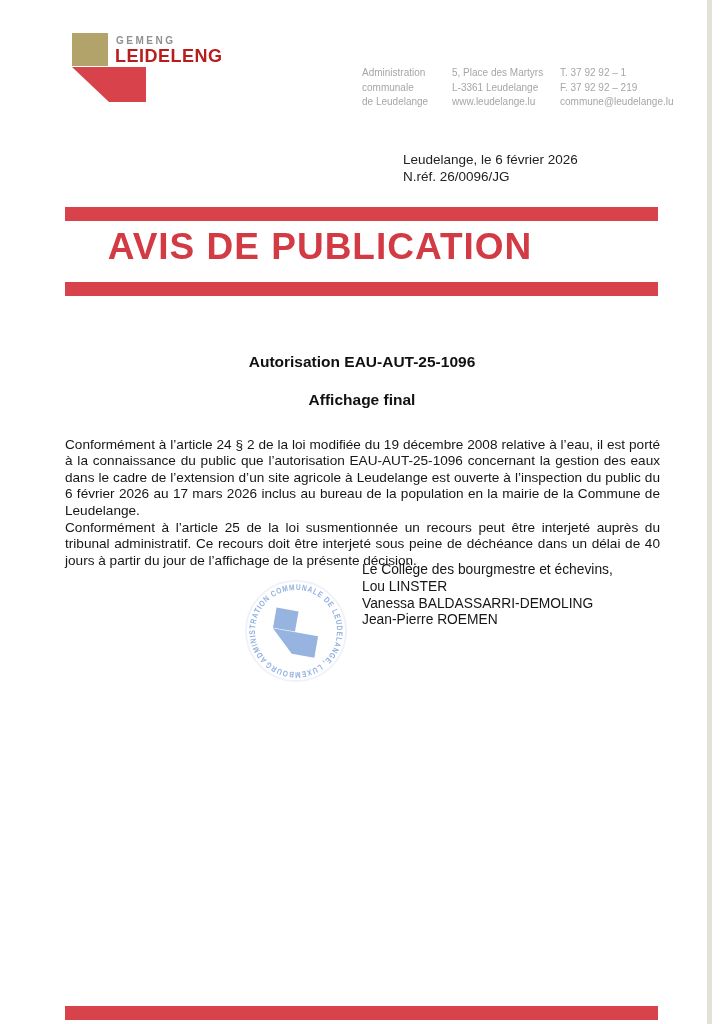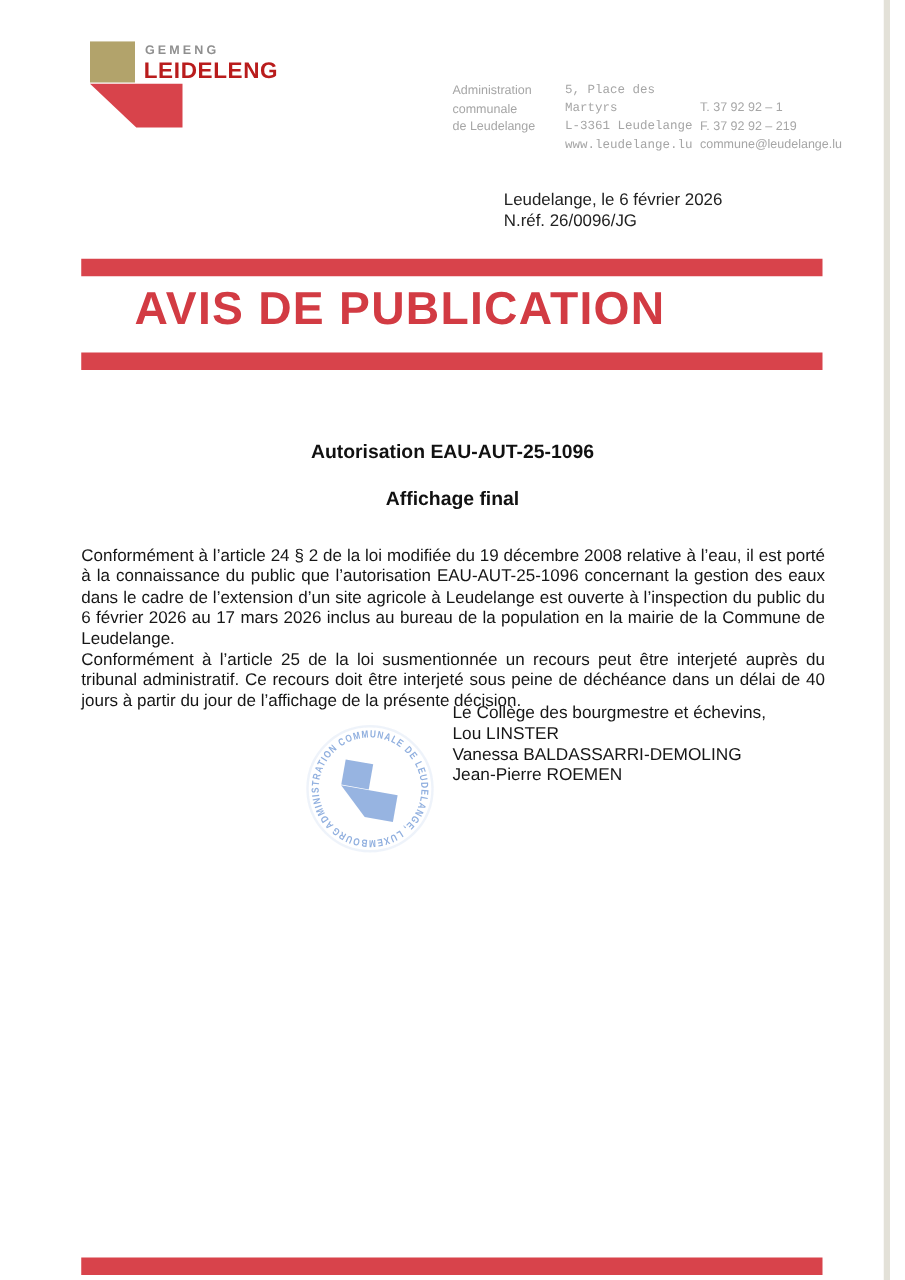--- a/index.html
+++ b/index.html
@@ -7,22 +7,22 @@
     position:relative;width:724px;height:1024px;margin:0 auto;background:#ffffff;
     font-family:"Liberation Sans", sans-serif;color:#1a1a1a;overflow:hidden;
   }
   .abs{position:absolute;}
   
   .logo-svg{left:72px;top:33px;}
   .logo-gemeng{left:116px;top:35px;font-size:10px;font-weight:bold;letter-spacing:2.5px;color:#8f8f8f;}
   .logo-name{left:115px;top:46px;font-size:18px;font-weight:bold;letter-spacing:.5px;color:#b91c1c;}
   .head-cols{left:362px;top:66px;display:flex;font-size:10px;line-height:14.5px;color:#a6a6a6;}
   .head-col1{width:90px;}
-  .head-col2{width:108px;font-family:Liberation Mono, monospace;}
-  .head-col3{width:120px;margin-top:14px;}
+  .head-col2{width:108px;}
+  .head-col3{width:120px;}
   
   .dateline{left:362px;top:151px;font-size:13.5px;line-height:17px;color:#222;margin-left:41px;}
   
   .rule{left:65px;width:593px;height:14px;background:#d8434b;}
   .rule-top{top:207px;}
   .rule-mid{top:282px;}
   .rule-bottom{top:1006px;}
   .doc-title{left:0;top:226px;width:640px;text-align:center;
     font-size:37px;font-weight:bold;letter-spacing:1px;color:#d23b43;}
   

